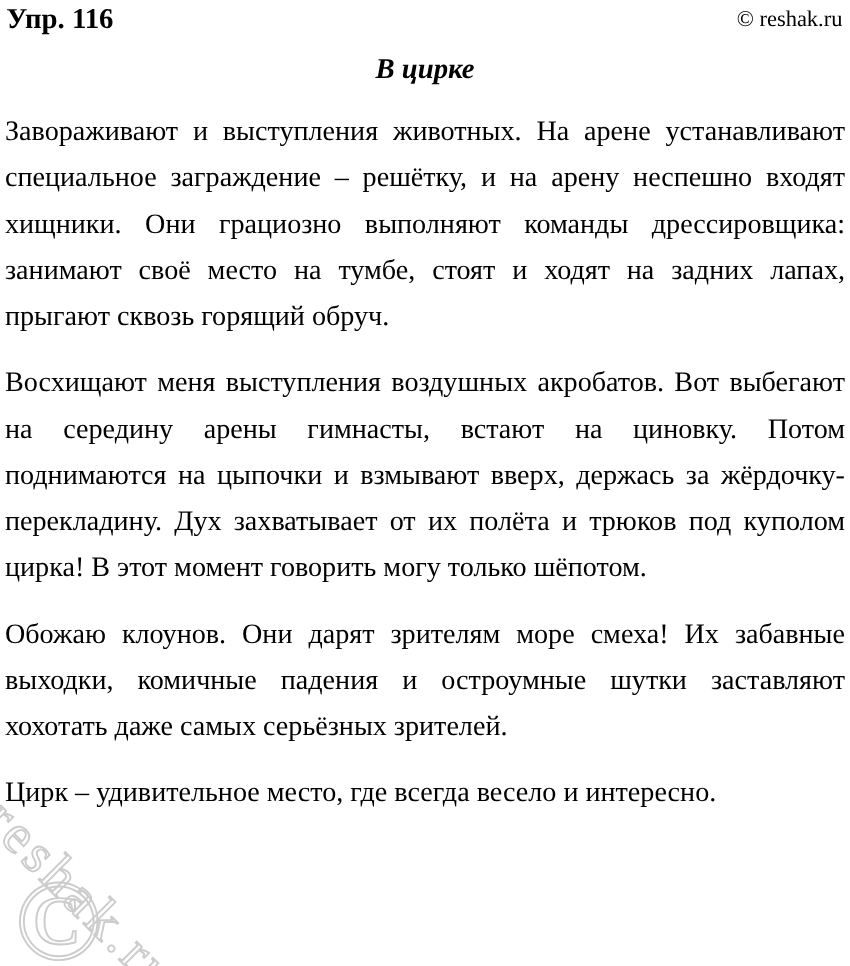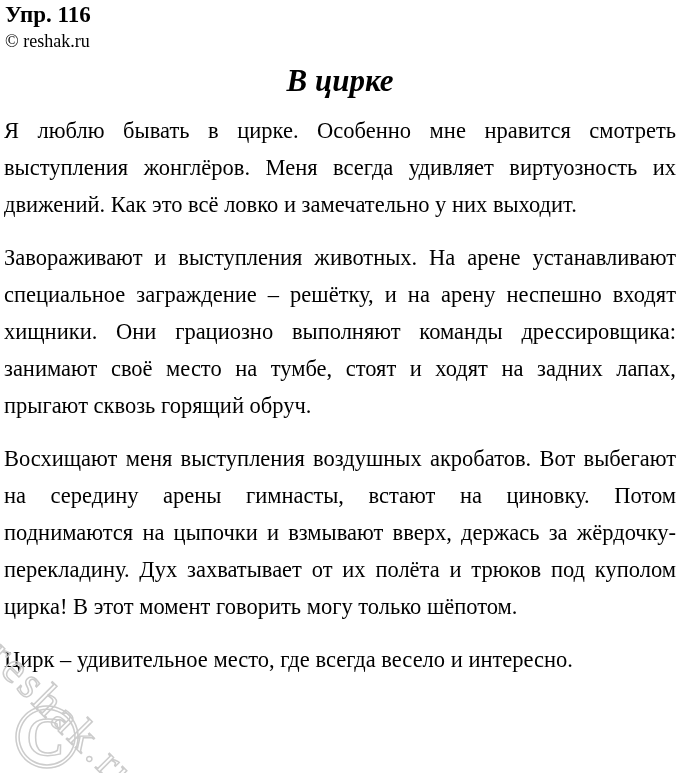--- a/index.html
+++ b/index.html
@@ -10,37 +10,36 @@
     background: #ffffff;
     overflow: hidden;
     font-family: "Liberation Serif", serif;
     color: #000000;
   }
   .header-row {
     display: flex;
     justify-content: space-between;
     align-items: flex-start;
     padding: 2px 6px 0 5px;
-    flex-direction: column;
   }
   .exercise-label {
     font-weight: bold;
     font-size: 23px;
     line-height: 26px;
   }
   .copyright-label {
     font-size: 18px;
     line-height: 26px;
   }
   .doc-title {
     margin-top: 14px;
     text-align: center;
     font-weight: bold;
     font-style: italic;
-    font-size: 31px;
+    font-size: 23px;
     line-height: 26px;
   }
   .content {
     padding: 0 4px;
   }
   .para {
     margin: 16px 0 0 0;
     font-size: 22.5px;
     line-height: 37px;
     text-align: justify;
@@ -81,23 +80,23 @@
 <div class="page">
 
   <div class="header-row">
     <span class="exercise-label">Упр. 116</span>
     <span class="copyright-label">© reshak.ru</span>
   </div>
 
   <div class="doc-title">В цирке</div>
 
   <div class="content">
-    <p class="para">Я люблю бывать в цирке. Особенно мне нравится смотреть выступления жонглёров. Меня всегда удивляет виртуозность их движений. Как это всё ловко и замечательно у них выходит.</p>
     <p class="para">Завораживают и выступления животных. На арене устанавливают специальное заграждение – решётку, и на арену неспешно входят хищники. Они грациозно выполняют команды дрессировщика: занимают своё место на тумбе, стоят и ходят на задних лапах, прыгают сквозь горящий обруч.</p>
     <p class="para">Восхищают меня выступления воздушных акробатов. Вот выбегают на середину арены гимнасты, встают на циновку. Потом поднимаются на цыпочки и взмывают вверх, держась за жёрдочку-перекладину. Дух захватывает от их полёта и трюков под куполом цирка! В этот момент говорить могу только шёпотом.</p>
+    <p class="para">Обожаю клоунов. Они дарят зрителям море смеха! Их забавные выходки, комичные падения и остроумные шутки заставляют хохотать даже самых серьёзных зрителей.</p>
     <p class="para">Цирк – удивительное место, где всегда весело и интересно.</p>
   </div>
 
   <div class="watermark-text">reshak.ru</div>
 
   <div class="watermark-symbol">©</div>
 
 </div>
 
 </body></html>

